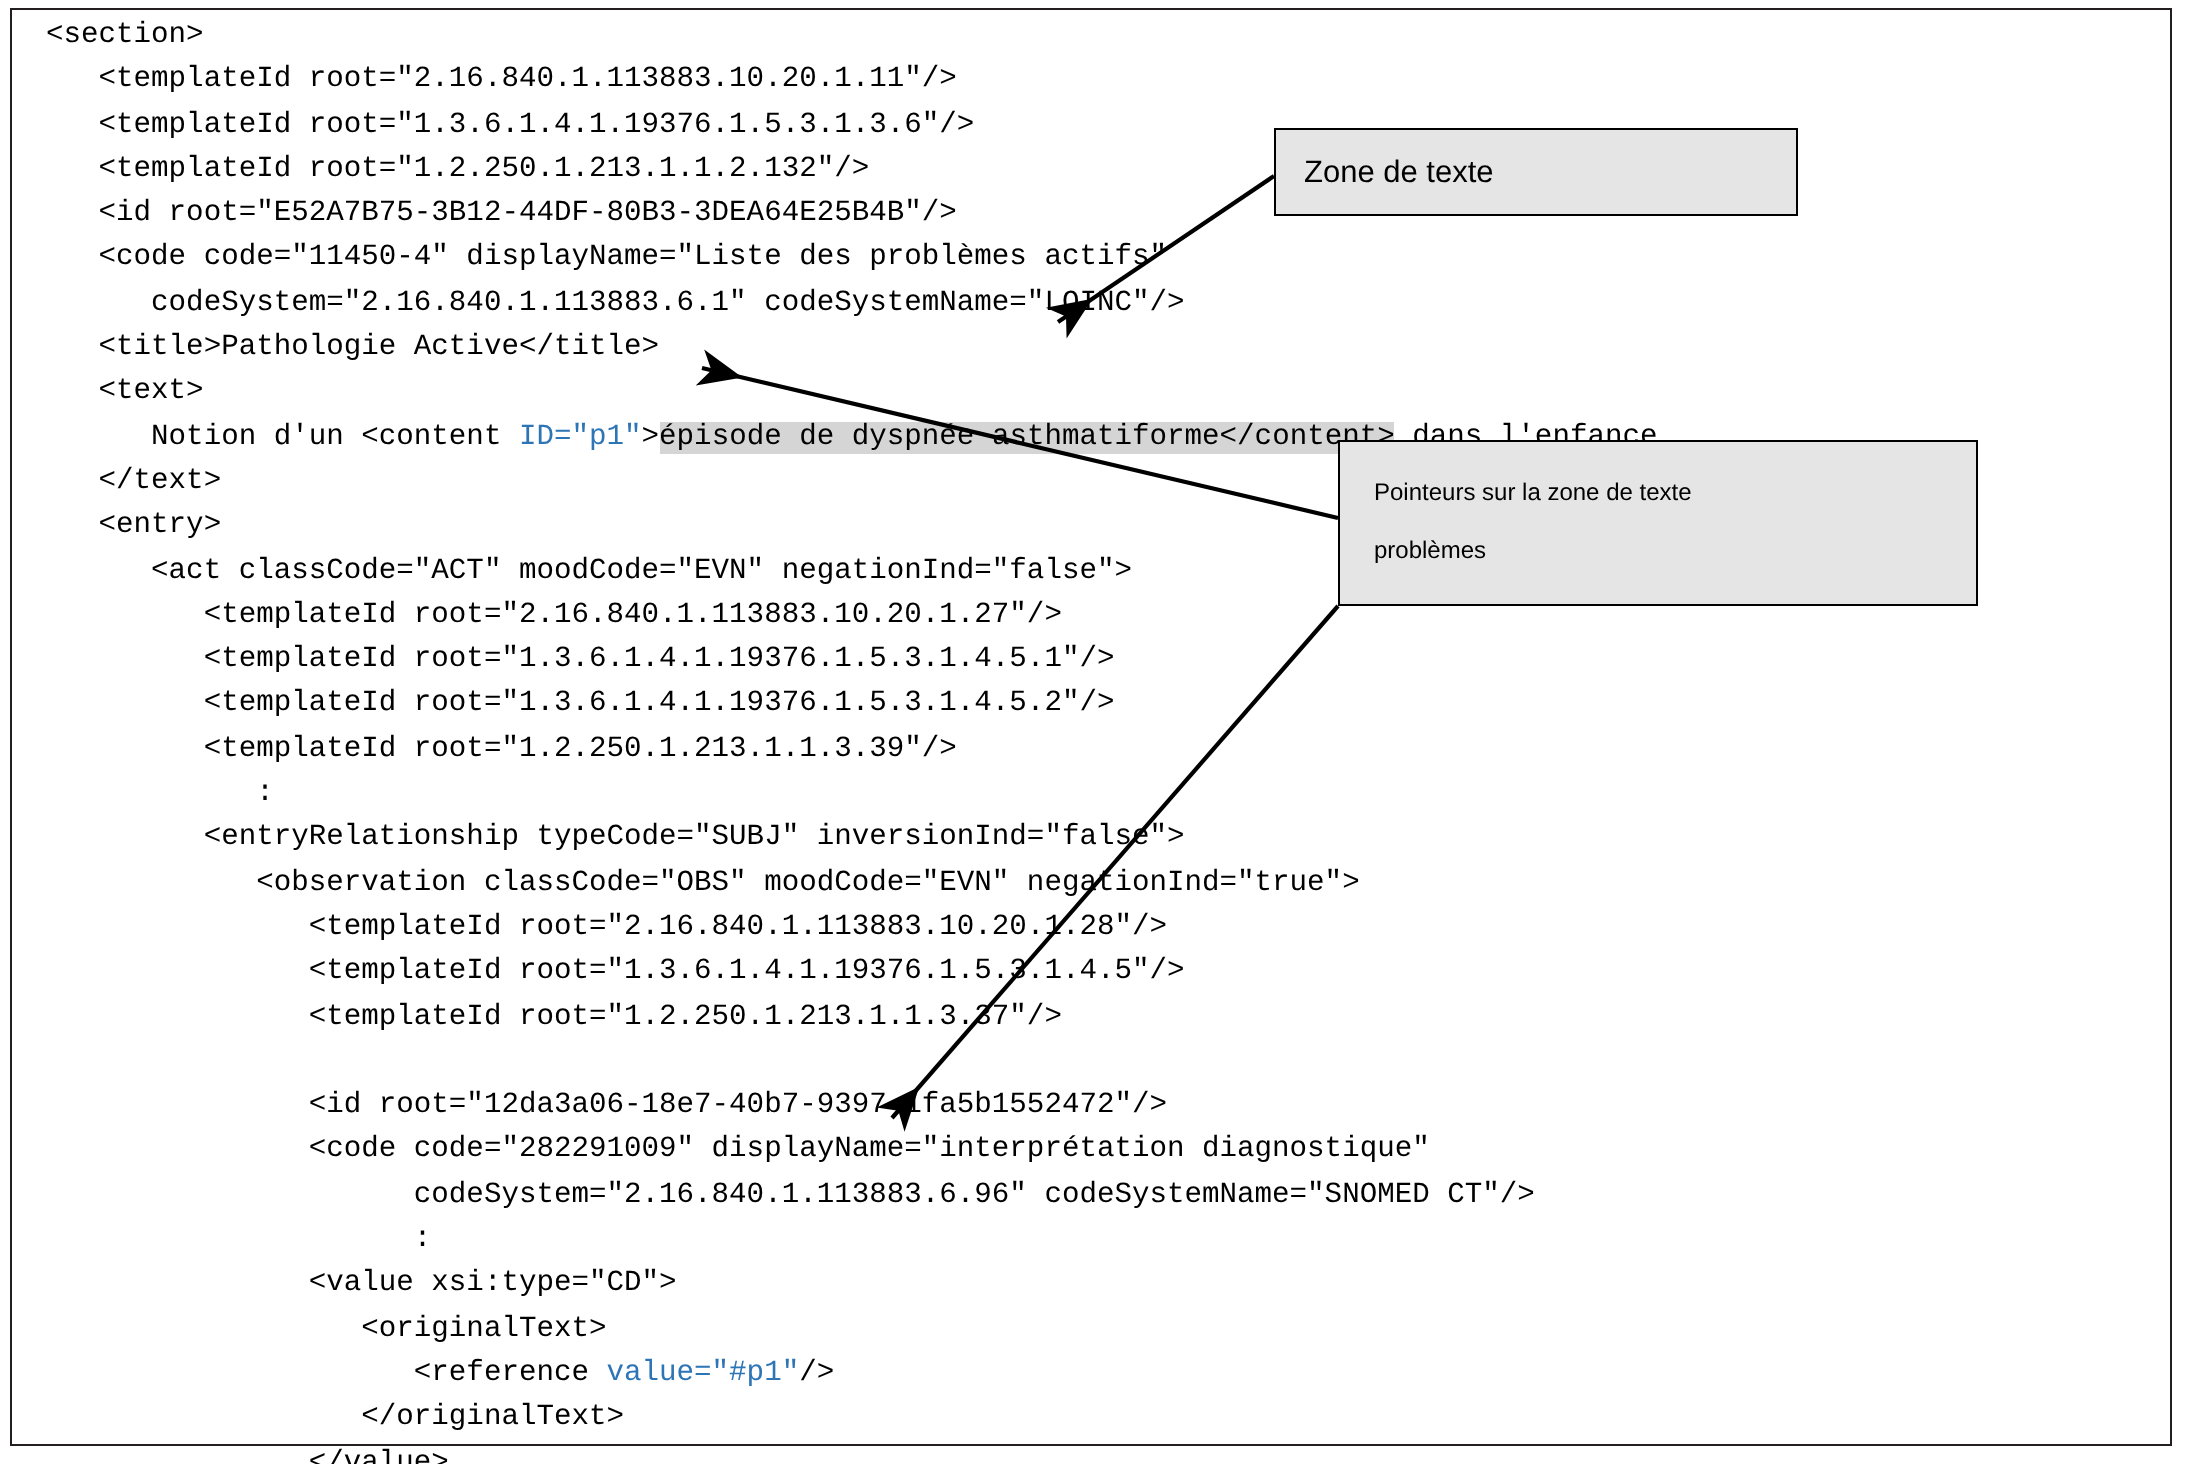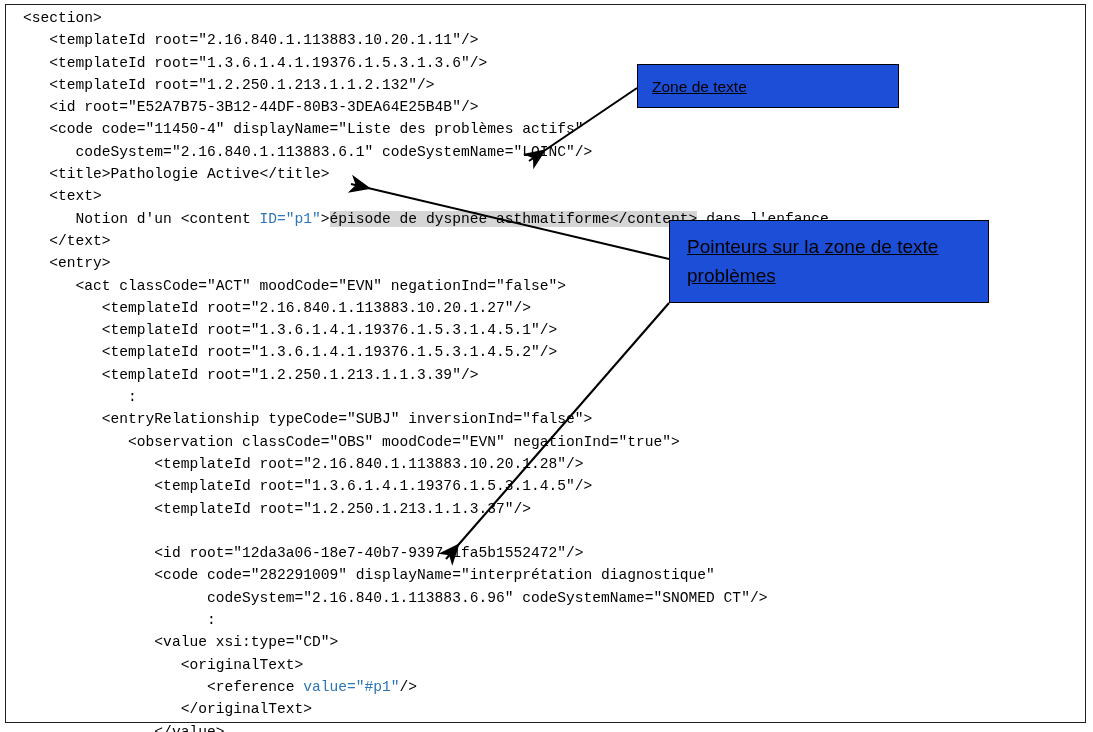--- a/index.html
+++ b/index.html
@@ -47,41 +47,40 @@
   .attr-ref {
     color: #2e75b6;
   }
   .hl {
     background: #d5d5d5;
   }
   
   .callout {
     position: absolute;
     border: 1.6px solid #000000;
-    background: #1d4ed8;
+    background: #e5e5e5;
     box-sizing: border-box;
     font-family: "Liberation Sans", sans-serif;
     color: #000000;
-    text-decoration: underline;
   }
   #callout-zone {
     left: 637px;
     top: 64px;
     width: 262px;
     height: 44px;
     font-size: 15.5px;
     line-height: 44px;
     padding-left: 14px;
   }
   #callout-pointeurs {
     left: 669px;
     top: 220px;
     width: 320px;
     height: 83px;
-    font-size: 19px;
+    font-size: 12px;
     padding: 11px 16px 0 17px;
   }
   #callout-pointeurs .cl-line {
     line-height: 29px;
     white-space: nowrap;
   }
   
   #arrows {
     position: absolute;
     left: 0;

